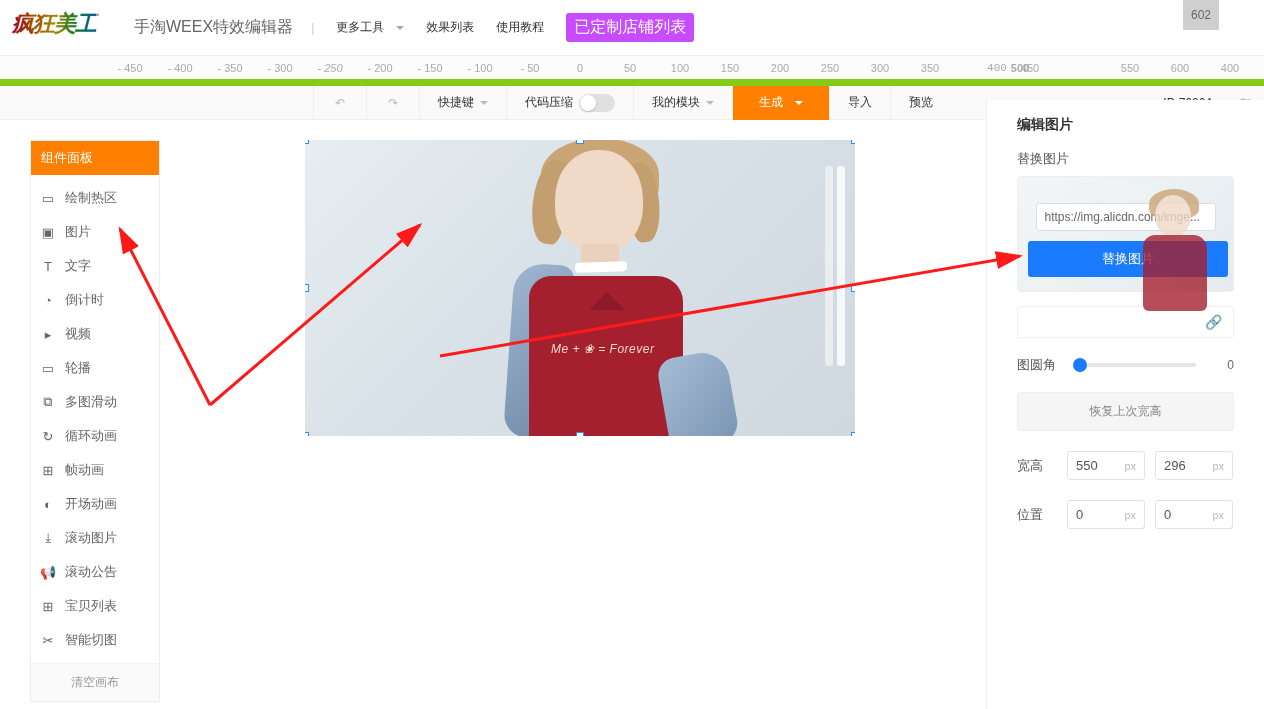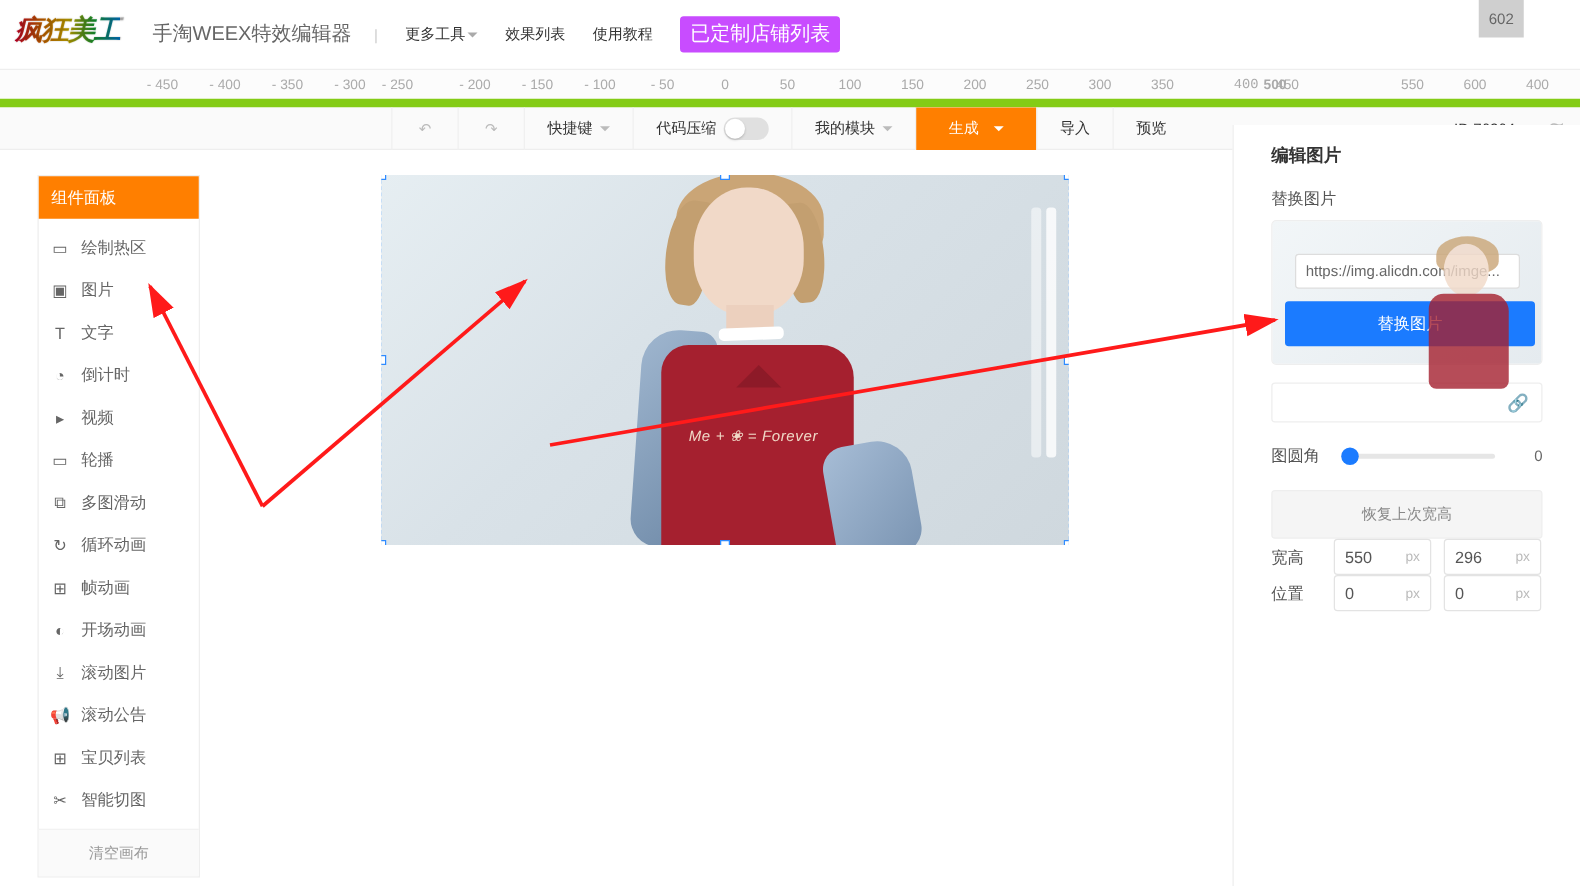--- a/index.html
+++ b/index.html
@@ -1,23 +1,23 @@
 <!DOCTYPE html>
 <html><head>
 <meta charset="utf-8">
 <style>
 *{box-sizing:border-box;margin:0;padding:0;font-family:"Microsoft YaHei","PingFang SC",sans-serif;font-size:12px;color:#333}
 body{background:#fff;width:1264px;height:709px;overflow:hidden;position:relative}
 .header{height:56px;display:flex;align-items:center;padding:0 12px;border-bottom:1px solid #eee}
 .logo{width:100px;height:38px;position:relative}
 .logo-text{font-size:22px;font-weight:900;font-style:italic;letter-spacing:-1px;background:linear-gradient(90deg,#ff0033,#ff7b00,#ffd500,#22c03c,#0098ff);-webkit-background-clip:text;background-clip:text;color:transparent;text-shadow:0 0 1px rgba(0,0,0,.4)}
-.app-title{font-size:16px;color:#666;margin-left:10px}
+.app-title{font-size:16px;color:#666;margin-left:22px}
 .header-nav{display:flex;align-items:center;margin-left:18px;gap:22px}
 .nav-sep{color:#ccc}
-.nav-item{font-size:13px;color:#888;display:flex;align-items:center;gap:2px;cursor:pointer}
+.nav-item{font-size:13px;color:#888;display:flex;align-items:center;gap:12px;cursor:pointer}
 .nav-item .caret{border:4px solid transparent;border-top-color:#aaa;margin-top:4px}
 .badge{background:#c84cff;color:#ffffff;padding:4px 8px;border-radius:3px;font-size:16px}
 .ruler-h{position:absolute;top:56px;left:0;right:0;height:30px;background:#fcfcfc;border-bottom:7px solid #84cc16;overflow:hidden}
 .ruler-tick{position:absolute;top:6px;height:18px;font-size:11px;color:#aaa;text-align:center;transform:translateX(-50%)}
 .ruler-tick::before{content:"";position:absolute;bottom:-6px;left:50%;width:1px;height:6px;background:#ddd}
 .ruler-cursor{position:absolute;top:0;height:30px;background:#cfcfcf;padding:0 8px;display:flex;align-items:center;font-size:12px;color:#666}
 .toolbar{position:absolute;top:86px;left:0;right:0;height:34px;display:flex;align-items:center;justify-content:center;gap:0;background:#fafafa;border-bottom:1px solid #eee}
 .tb-item{padding:0 18px;height:34px;display:flex;align-items:center;gap:6px;font-size:13px;color:#888;cursor:pointer;border-left:1px solid #f0f0f0}
 .tb-icon{width:16px;height:16px;display:flex;align-items:center;justify-content:center;color:#bbb}
 .tb-gen{background:#ff7f00;color:#fff;padding:0 26px;font-weight:500}
@@ -64,21 +64,21 @@
 .url-input{width:180px;margin:0 auto 10px;display:block;border:1px solid #ddd;border-radius:3px;padding:6px 8px;font-size:12px;color:#666;background:#fff}
 .replace-btn{display:block;width:200px;margin:0 auto;background:#1b7bff;color:#fff;border:none;border-radius:3px;padding:9px 0;font-size:13px;cursor:pointer}
 .link-box{margin-top:14px;border:1px solid #eee;border-radius:3px;height:32px;display:flex;align-items:center;justify-content:flex-end;padding:0 10px}
 .link-icon{color:#bbb;font-size:14px}
 .row{display:flex;align-items:center;margin-top:18px;gap:10px}
 .row-label{width:46px;font-size:13px;color:#555}
 .slider{flex:1;height:4px;background:#e6e6e6;border-radius:2px;position:relative}
 .slider-thumb{position:absolute;left:0;top:-5px;width:14px;height:14px;background:#1b7bff;border-radius:50%}
 .slider-val{width:28px;text-align:right;color:#666}
 .restore-btn{width:100%;margin-top:18px;background:#f5f5f5;border:1px solid #eee;padding:10px 0;text-align:center;color:#888;border-radius:3px;cursor:pointer}
-.dim-row{display:flex;align-items:center;gap:10px}
+.dim-row{display:flex;align-items:center;margin-top:20px;gap:10px}
 .dim-label{width:40px;font-size:13px;color:#555}
 .dim-input{width:78px;border:1px solid #e3e3e3;border-radius:3px;padding:6px 8px;display:flex;align-items:center;justify-content:space-between}
 .dim-input input{border:none;width:40px;font-size:13px;color:#555;outline:none}
 .unit{color:#bbb;font-size:11px}
 svg.arrow{position:absolute;pointer-events:none}
 </style>
 </head>
 <body>
 
 <div class="header">
@@ -100,21 +100,21 @@
       </div>
     <div class="badge">已定制店铺列表</div>
   </div>
 </div>
 
 <div class="ruler-h">
     <div class="ruler-tick" style="left: 130px;">- 450</div>
     <div class="ruler-tick" style="left: 180px;">- 400</div>
     <div class="ruler-tick" style="left: 230px;">- 350</div>
     <div class="ruler-tick" style="left: 280px;">- 300</div>
-    <div class="ruler-tick" style="left: 318px;">- 250</div>
+    <div class="ruler-tick" style="left: 330px; font-style: italic;">- 250</div>
     <div class="ruler-tick" style="left: 380px;">- 200</div>
     <div class="ruler-tick" style="left: 430px;">- 150</div>
     <div class="ruler-tick" style="left: 480px;">- 100</div>
     <div class="ruler-tick" style="left: 530px;">- 50</div>
     <div class="ruler-tick" style="left: 580px;">0</div>
     <div class="ruler-tick" style="left: 630px;">50</div>
     <div class="ruler-tick" style="left: 680px;">100</div>
     <div class="ruler-tick" style="left: 730px;">150</div>
     <div class="ruler-tick" style="left: 780px;">200</div>
     <div class="ruler-tick" style="left: 830px;">250</div>

